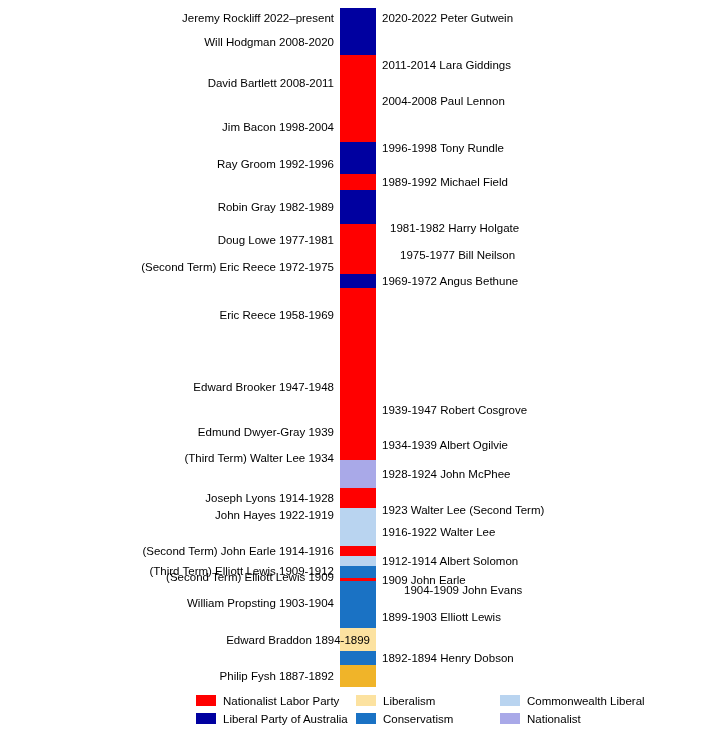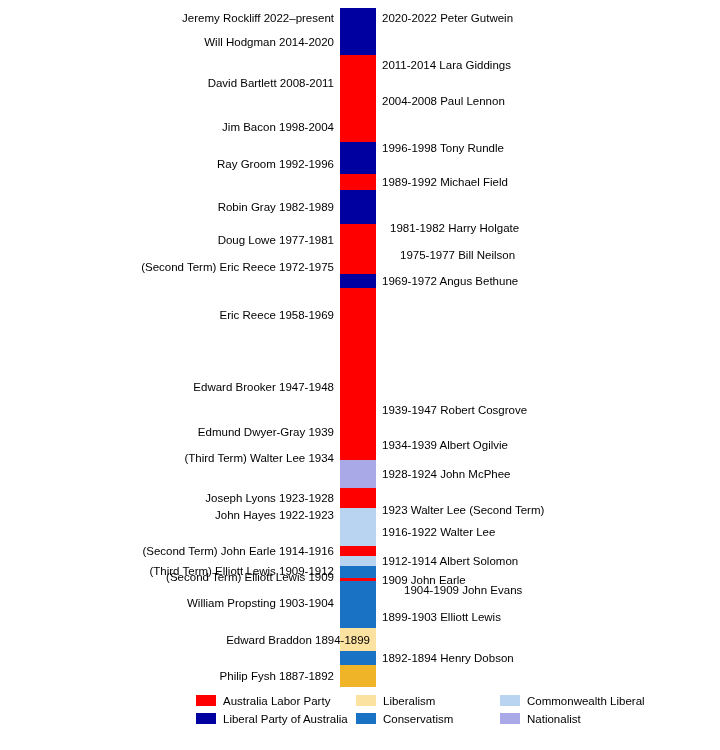--- a/index.html
+++ b/index.html
@@ -68,21 +68,21 @@
 </style>
 </head>
 <body>
 
 <div id="chart-area">
     <div class="bar" style="top: 8px; height: 20px; background: rgb(0, 0, 160);"></div>
     <div class="label left" style="top: 12px; left: 0px; width: 334px;">Jeremy Rockliff 2022–present</div>
     <div class="bar" style="top: 8px; height: 20px; background: rgb(0, 0, 160);"></div>
     <div class="label right" style="top: 12px; left: 382px; width: 338px;">2020-2022 Peter Gutwein</div>
     <div class="bar" style="top: 28px; height: 27px; background: rgb(0, 0, 160);"></div>
-    <div class="label left" style="top: 35.5px; left: 0px; width: 334px;">Will Hodgman 2014-2020</div>
+    <div class="label left" style="top: 35.5px; left: 0px; width: 334px;">Will Hodgman 2008-2020</div>
     <div class="bar" style="top: 55px; height: 20px; background: rgb(255, 0, 0);"></div>
     <div class="label right" style="top: 59px; left: 382px; width: 338px;">2011-2014 Lara Giddings</div>
     <div class="bar" style="top: 75px; height: 15px; background: rgb(255, 0, 0);"></div>
     <div class="label left" style="top: 76.5px; left: 0px; width: 334px;">David Bartlett 2008-2011</div>
     <div class="bar" style="top: 90px; height: 22px; background: rgb(255, 0, 0);"></div>
     <div class="label right" style="top: 95px; left: 382px; width: 338px;">2004-2008 Paul Lennon</div>
     <div class="bar" style="top: 112px; height: 30px; background: rgb(255, 0, 0);"></div>
     <div class="label left" style="top: 121px; left: 0px; width: 334px;">Jim Bacon 1998-2004</div>
     <div class="bar" style="top: 142px; height: 12px; background: rgb(0, 0, 160);"></div>
     <div class="label right" style="top: 142px; left: 382px; width: 338px;">1996-1998 Tony Rundle</div>
@@ -111,25 +111,25 @@
     <div class="label right" style="top: 403.5px; left: 382px; width: 338px;">1939-1947 Robert Cosgrove</div>
     <div class="bar" style="top: 429px; height: 5px; background: rgb(255, 0, 0);"></div>
     <div class="label left" style="top: 425.5px; left: 0px; width: 334px;">Edmund Dwyer-Gray 1939</div>
     <div class="bar" style="top: 434px; height: 22px; background: rgb(255, 0, 0);"></div>
     <div class="label right" style="top: 439px; left: 382px; width: 338px;">1934-1939 Albert Ogilvie</div>
     <div class="bar" style="top: 456px; height: 4px; background: rgb(255, 0, 0);"></div>
     <div class="label left" style="top: 452px; left: 0px; width: 334px;">(Third Term) Walter Lee 1934</div>
     <div class="bar" style="top: 460px; height: 28px; background: rgb(169, 169, 232);"></div>
     <div class="label right" style="top: 468px; left: 382px; width: 338px;">1928-1924 John McPhee</div>
     <div class="bar" style="top: 488px; height: 20px; background: rgb(255, 0, 0);"></div>
-    <div class="label left" style="top: 492px; left: 0px; width: 334px;">Joseph Lyons 1923-1928</div>
+    <div class="label left" style="top: 492px; left: 0px; width: 334px;">Joseph Lyons 1914-1928</div>
     <div class="bar" style="top: 508px; height: 4px; background: rgb(185, 212, 240);"></div>
     <div class="label right" style="top: 504px; left: 382px; width: 338px;">1923 Walter Lee (Second Term)</div>
     <div class="bar" style="top: 512px; height: 6px; background: rgb(185, 212, 240);"></div>
-    <div class="label left" style="top: 509px; left: 0px; width: 334px;">John Hayes 1922-1923</div>
+    <div class="label left" style="top: 509px; left: 0px; width: 334px;">John Hayes 1922-1919</div>
     <div class="bar" style="top: 518px; height: 28px; background: rgb(185, 212, 240);"></div>
     <div class="label right" style="top: 526px; left: 382px; width: 338px;">1916-1922 Walter Lee</div>
     <div class="bar" style="top: 546px; height: 10px; background: rgb(255, 0, 0);"></div>
     <div class="label left" style="top: 545px; left: 0px; width: 334px;">(Second Term) John Earle 1914-1916</div>
     <div class="bar" style="top: 556px; height: 10px; background: rgb(185, 212, 240);"></div>
     <div class="label right" style="top: 555px; left: 382px; width: 338px;">1912-1914 Albert Solomon</div>
     <div class="bar" style="top: 566px; height: 9px; background: rgb(26, 114, 196);"></div>
     <div class="label left" style="top: 564.5px; left: 0px; width: 334px;">(Third Term) Elliott Lewis 1909-1912</div>
     <div class="bar" style="top: 575px; height: 3px; background: rgb(26, 114, 196);"></div>
     <div class="label left" style="top: 570.5px; left: 0px; width: 334px;">(Second Term) Elliott Lewis 1909</div>
@@ -142,19 +142,19 @@
     <div class="bar" style="top: 606px; height: 22px; background: rgb(26, 114, 196);"></div>
     <div class="label right" style="top: 611px; left: 382px; width: 338px;">1899-1903 Elliott Lewis</div>
     <div class="bar" style="top: 628px; height: 23px; background: rgb(252, 226, 160);"></div>
     <div class="label left" style="top: 633.5px; left: 0px; width: 334px; padding-left: 36px;">Edward Braddon 1894-1899</div>
     <div class="bar" style="top: 651px; height: 14px; background: rgb(26, 114, 196);"></div>
     <div class="label right" style="top: 652px; left: 382px; width: 338px;">1892-1894 Henry Dobson</div>
     <div class="bar" style="top: 665px; height: 22px; background: rgb(240, 180, 41);"></div>
     <div class="label left" style="top: 670px; left: 0px; width: 334px;">Philip Fysh 1887-1892</div>
   </div>
 <div id="legend">
-    <div class="legend-item" style="left: 196px; top: 4px;"><span class="legend-swatch" style="background: rgb(255, 0, 0);"></span><span class="legend-text">Australia Labor Party</span></div>
+    <div class="legend-item" style="left: 196px; top: 4px;"><span class="legend-swatch" style="background: rgb(255, 0, 0);"></span><span class="legend-text">Nationalist Labor Party</span></div>
     <div class="legend-item" style="left: 196px; top: 22px;"><span class="legend-swatch" style="background: rgb(0, 0, 160);"></span><span class="legend-text">Liberal Party of Australia</span></div>
     <div class="legend-item" style="left: 356px; top: 4px; text-align: center;"><span class="legend-swatch" style="background: rgb(252, 226, 160);"></span><span class="legend-text">Liberalism</span></div>
     <div class="legend-item" style="left: 356px; top: 22px;"><span class="legend-swatch" style="background: rgb(26, 114, 196);"></span><span class="legend-text">Conservatism</span></div>
     <div class="legend-item" style="left: 500px; top: 4px;"><span class="legend-swatch" style="background: rgb(185, 212, 240);"></span><span class="legend-text">Commonwealth Liberal</span></div>
     <div class="legend-item" style="left: 500px; top: 22px;"><span class="legend-swatch" style="background: rgb(169, 169, 232);"></span><span class="legend-text">Nationalist</span></div>
   </div>
 
 </body></html>

